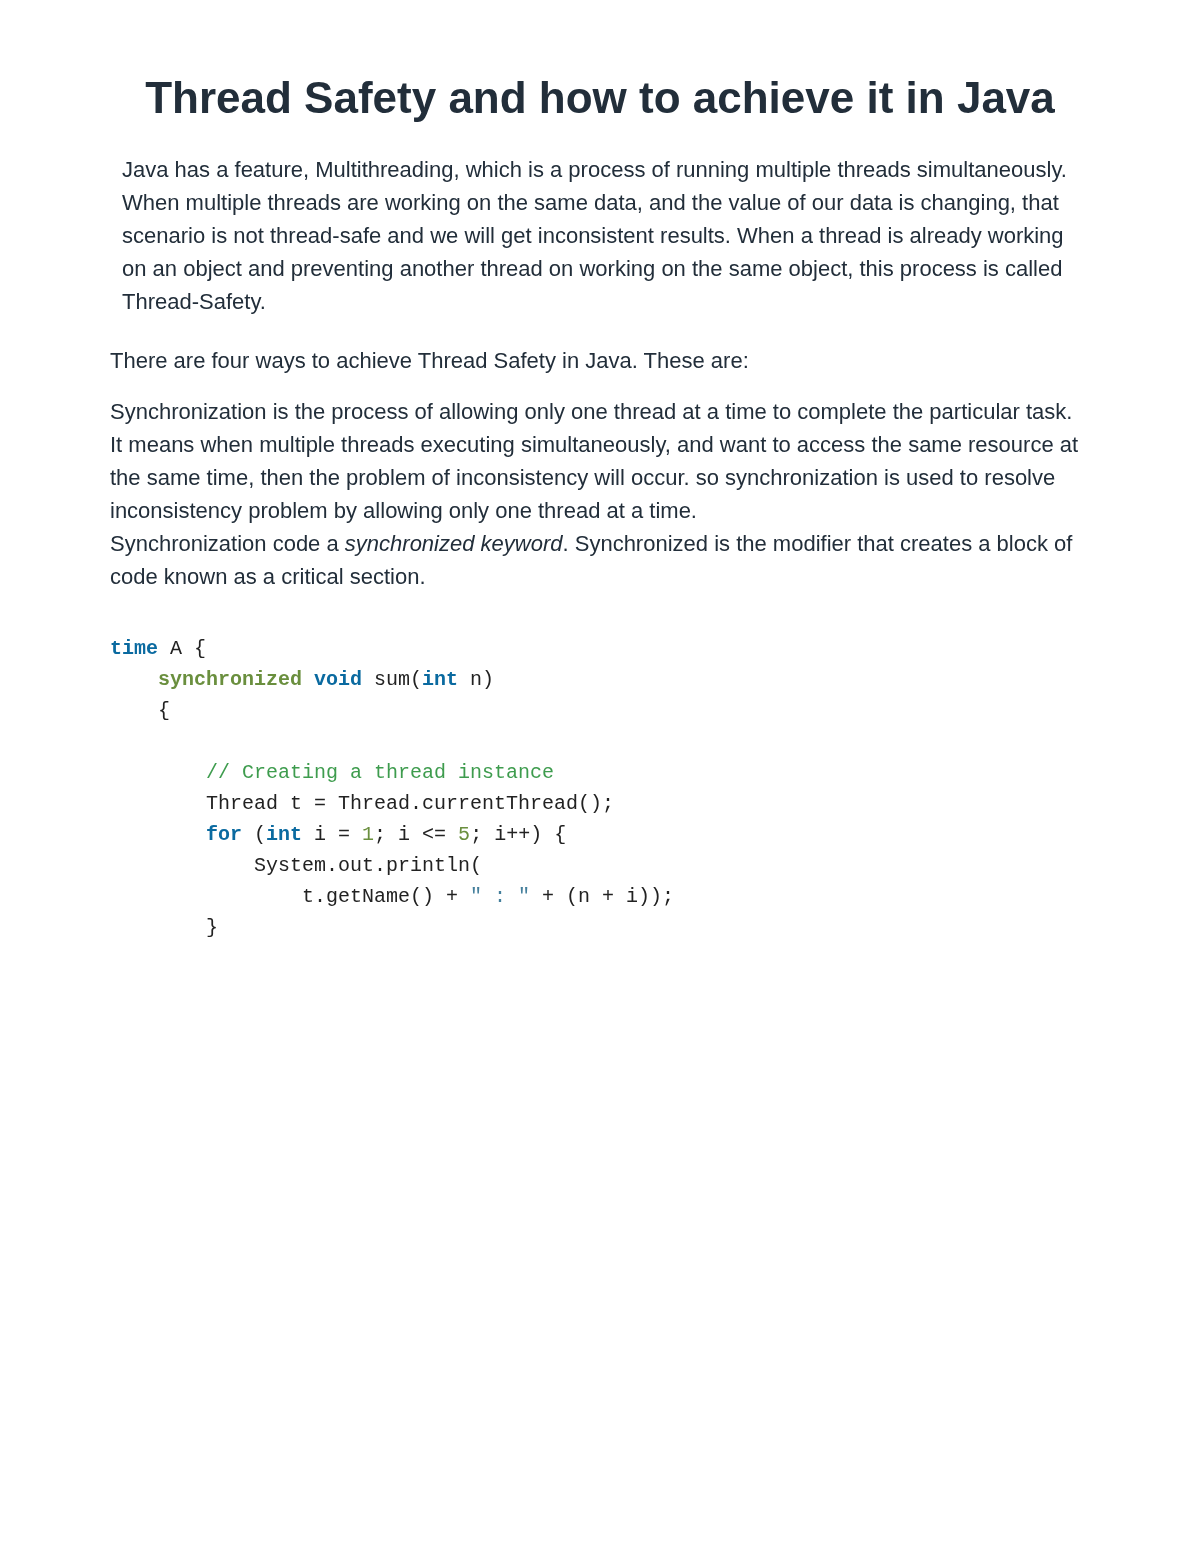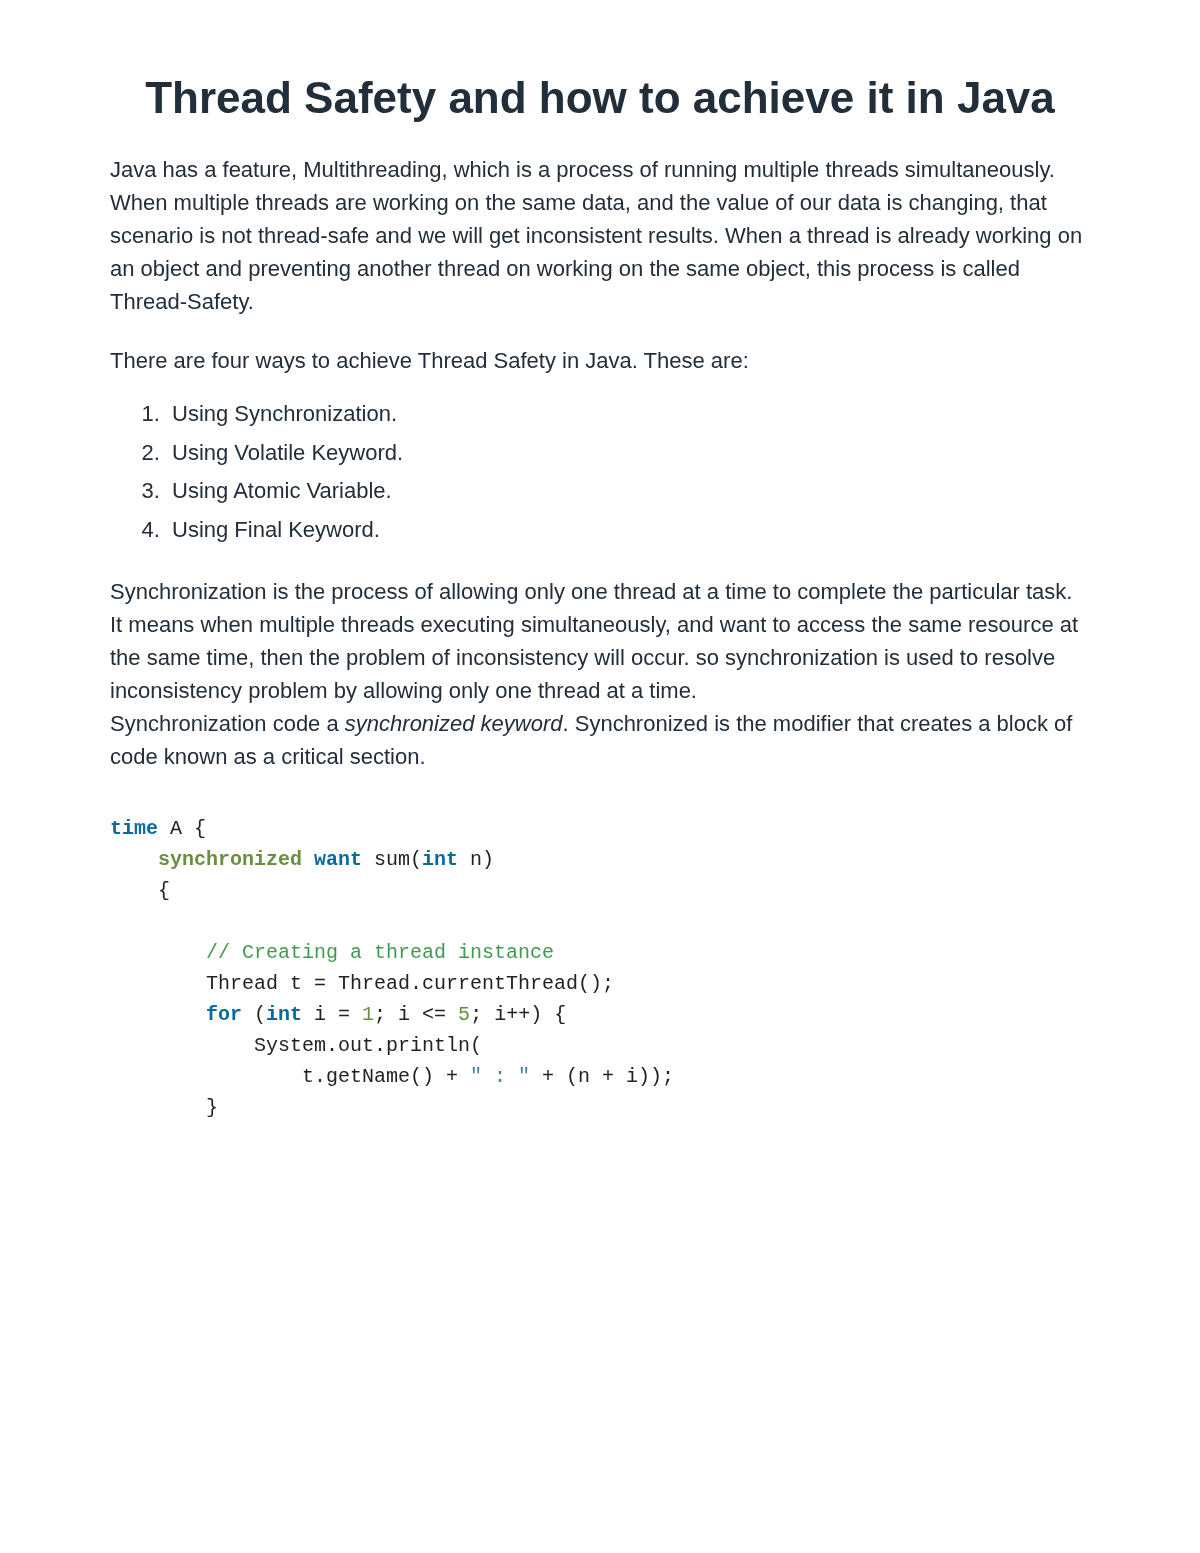--- a/index.html
+++ b/index.html
@@ -20,21 +20,21 @@
     font-size: 44px;
     font-weight: 700;
     text-align: center;
     margin: 0 0 28px 0;
     line-height: 1.25;
     color: #222e3a;
   }
   p.body {
     font-size: 22px;
     line-height: 1.5;
-    margin: 0 0 26px 0;
+    margin: 0 0 26px 12px;
     color: #222e3a;
   }
   h2.section {
     font-size: 22px;
     font-weight: 700;
     margin: 26px 0 2px 0;
     color: #222e3a;
   }
   .lead {
     font-size: 22px;
@@ -78,35 +78,29 @@
 
 <div class="page">
 
   <h1 class="title">Thread Safety and how to achieve it in Java</h1>
 
   <p class="body">Java has a feature, Multithreading, which is a process of running multiple threads simultaneously. When multiple threads are working on the same data, and the value of our data is changing, that scenario is not thread-safe and we will get inconsistent results. When a thread is already working on an object and preventing another thread on working on the same object, this process is called Thread-Safety.</p>
 
 
   <p class="lead">There are four ways to achieve Thread Safety in Java. These are:</p>
 
-  <ol class="ways">
-    <li>Using Synchronization.</li>
-    <li>Using Volatile Keyword.</li>
-    <li>Using Atomic Variable.</li>
-    <li>Using Final Keyword.</li>
-  </ol>
 
 
   <div class="sync-block">
     <span>Synchronization is the process of allowing only one thread at a time to complete the particular task. It means when multiple threads executing simultaneously, and want to access the same resource at the same time, then the problem of inconsistency will occur. so synchronization is used to resolve inconsistency problem by allowing only one thread at a time.</span><br>
     <span>Synchronization code a </span><em>synchronized keyword</em><span>. Synchronized is the modifier that creates a block of code known as a critical section.</span>
   </div>
 
   <pre class="code"><span class="kw">time</span><span> A {</span>
-    <span class="mod">synchronized</span> <span class="kw">want</span><span> sum(</span><span class="kw">int</span><span> n)</span>
+    <span class="mod">synchronized</span> <span class="kw">void</span><span> sum(</span><span class="kw">int</span><span> n)</span>
     <span>{</span>
 
         <span class="cmt">// Creating a thread instance</span>
         <span>Thread t = Thread.currentThread();</span>
         <span class="kw">for</span><span> (</span><span class="kw">int</span><span> i = </span><span class="num">1</span><span>; i &lt;= </span><span class="num">5</span><span>; i++) {</span>
             <span>System.out.println(</span>
                 <span>t.getName() + </span><span class="str">" : "</span><span> + (n + i));</span>
         <span>}</span></pre>
 
 </div>

